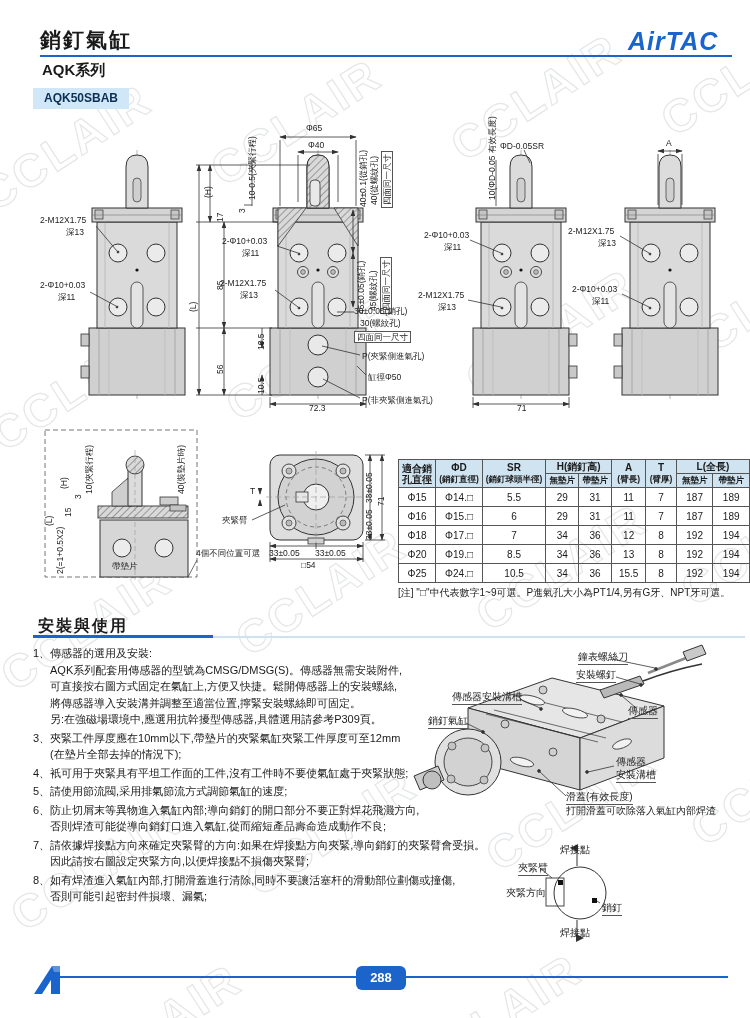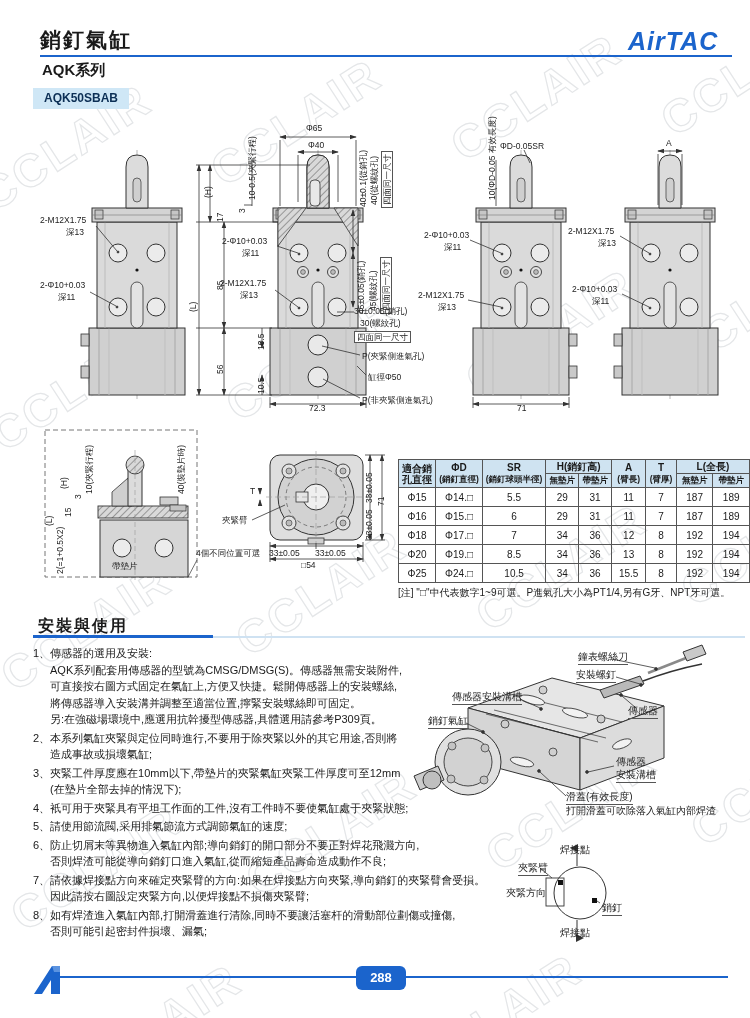--- a/index.html
+++ b/index.html
@@ -391,22 +391,20 @@
 
   <div id="inst-head" class="abs">安裝與使用</div>
   <div id="inst-bar" class="abs"></div>
   <div id="inst-bar2" class="abs"></div>
   <div id="items" class="abs">
       <div class="item">1、傳感器的選用及安裝:
 AQK系列配套用傳感器的型號為CMSG/DMSG(S)。傳感器無需安裝附件,
 可直接按右圖方式固定在氣缸上,方便又快捷。鬆開傳感器上的安裝螺絲,
 將傳感器導入安裝溝并調整至適當位置,擰緊安裝螺絲即可固定。
 另:在強磁場環境中,應選用抗幹擾型傳感器,具體選用請參考P309頁。</div>
-      <div class="item">2、本系列氣缸夾緊與定位同時進行,不要用于除夾緊以外的其它用途,否則將
-造成事故或損壞氣缸;</div>
       <div class="item">3、夾緊工件厚度應在10mm以下,帶墊片的夾緊氣缸夾緊工件厚度可至12mm
 (在墊片全部去掉的情況下);</div>
       <div class="item">4、衹可用于夾緊具有平坦工作面的工件,沒有工件時不要使氣缸處于夾緊狀態;</div>
       <div class="item">5、請使用節流閥,采用排氣節流方式調節氣缸的速度;</div>
       <div class="item">6、防止切屑末等異物進入氣缸內部;導向銷釘的開口部分不要正對焊花飛濺方向,
 否則焊渣可能從導向銷釘口進入氣缸,從而縮短產品壽命造成動作不良;</div>
       <div class="item">7、請依據焊接點方向來確定夾緊臂的方向:如果在焊接點方向夾緊,導向銷釘的夾緊臂會受損。
 因此請按右圖設定夾緊方向,以便焊接點不損傷夾緊臂;</div>
       <div class="item">8、如有焊渣進入氣缸內部,打開滑蓋進行清除,同時不要讓活塞杆的滑動部位劃傷或撞傷,
 否則可能引起密封件損壞、漏氣;</div>

